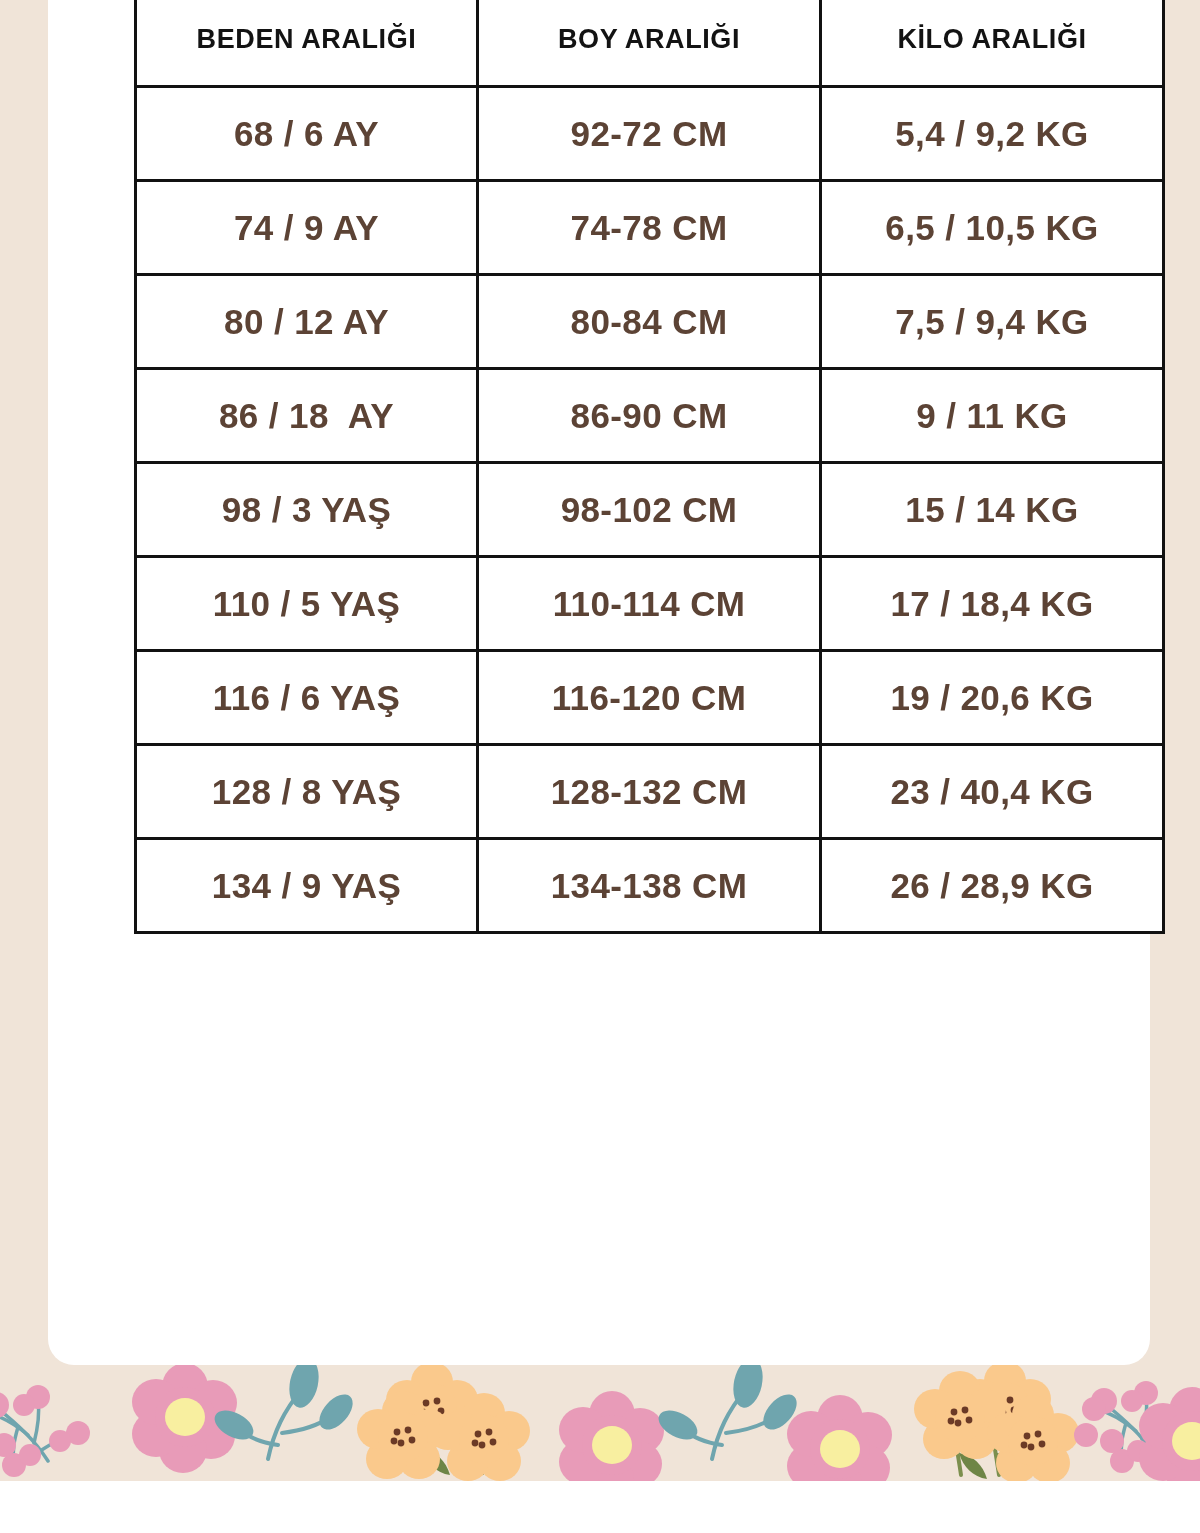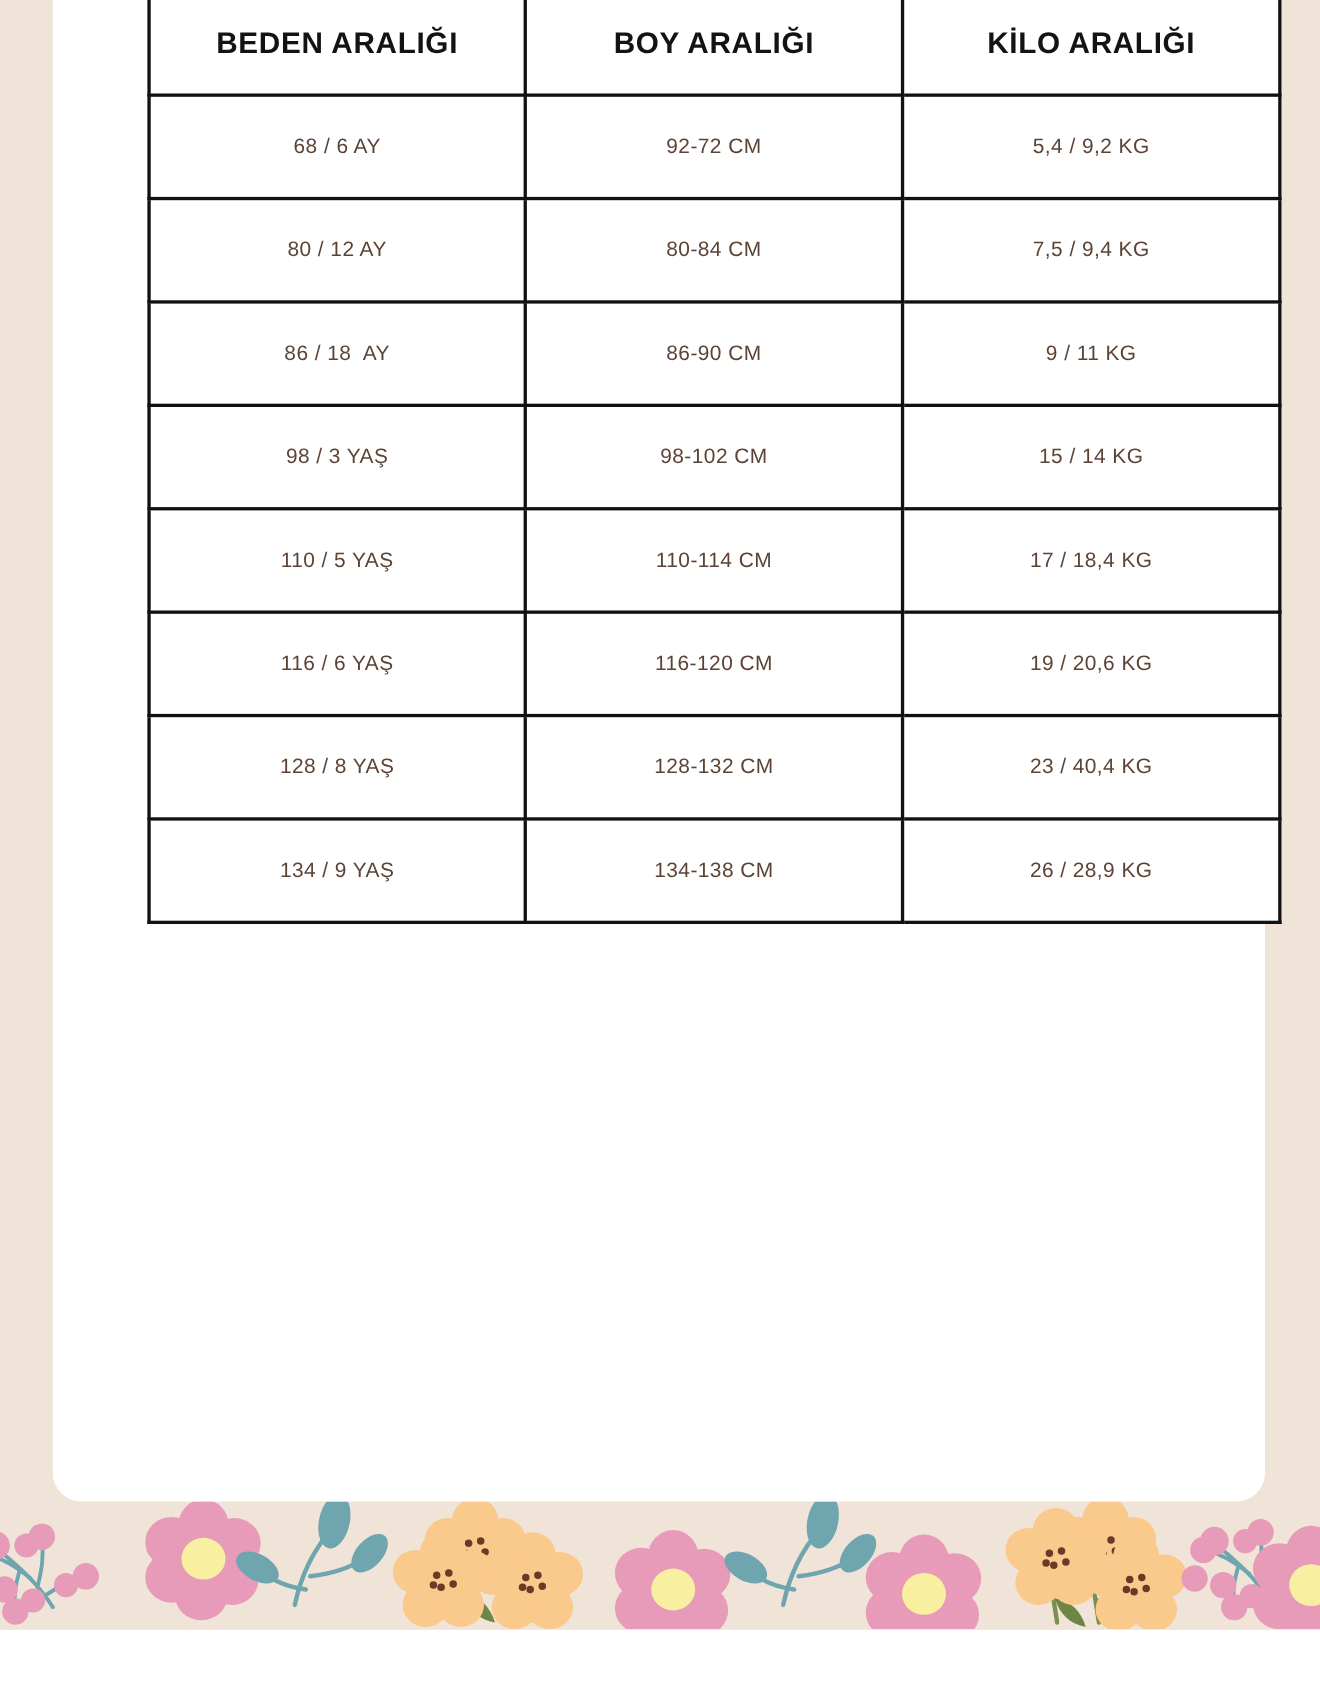--- a/index.html
+++ b/index.html
@@ -8,21 +8,21 @@
     width: 1200px;
     height: 1533px;
     background: #ffffff;
     font-family: "Liberation Sans", sans-serif;
   }
 
   #page {
     position: relative;
     width: 1200px;
     height: 1533px;
-    background: #0f172a;
+    background: #f9a8d4;
     overflow: hidden;
   }
 
   
   .beige-bg {
     position: absolute;
     left: 0; top: 0;
     width: 1200px;
     height: 1481px;
     background: #F0E4D8;
@@ -67,22 +67,22 @@
     height: 94px;
     color: #131313;
     font-size: 27px;
     font-weight: 700;
     letter-spacing: 0.6px;
   }
 
   table.size-table td {
     height: 94px;
     color: #5C4335;
-    font-size: 19px;
-    font-weight: 400;
+    font-size: 35px;
+    font-weight: 700;
     letter-spacing: 0.4px;
     white-space: pre;
   }
 
   .col-a { width: 342px; }
   .col-b { width: 343px; }
   .col-c { width: 343px; }
 
   
   .floral-band {
@@ -127,20 +127,25 @@
             <th>KİLO ARALIĞI</th>
           </tr>
         </thead>
         <tbody id="table-body">
             <tr>
               <td>68 / 6 AY</td>
               <td>92-72 CM</td>
               <td>5,4 / 9,2 KG</td>
             </tr>
             <tr>
+              <td>74 / 9 AY</td>
+              <td>74-78 CM</td>
+              <td>6,5 / 10,5 KG</td>
+            </tr>
+            <tr>
               <td>80 / 12 AY</td>
               <td>80-84 CM</td>
               <td>7,5 / 9,4 KG</td>
             </tr>
             <tr>
               <td>86 / 18  AY</td>
               <td>86-90 CM</td>
               <td>9 / 11 KG</td>
             </tr>
             <tr>

